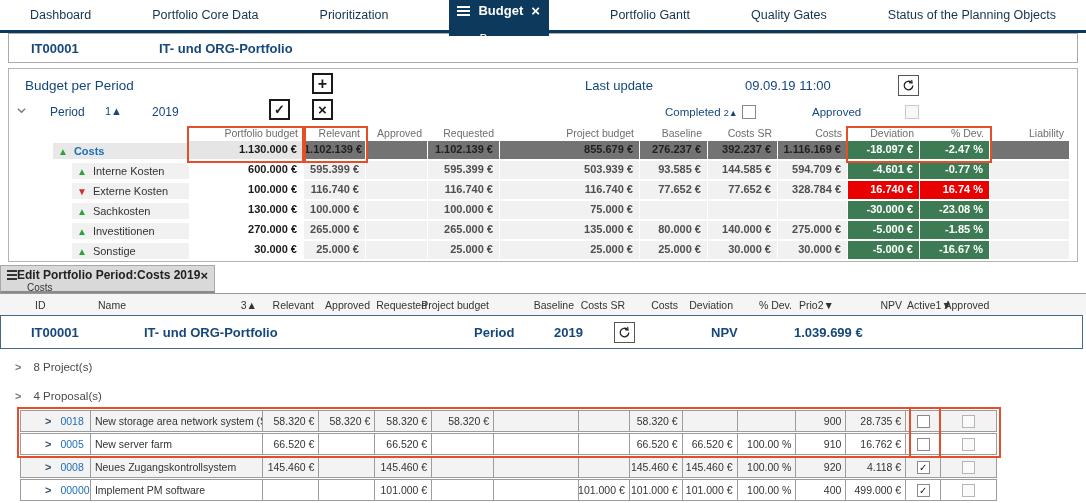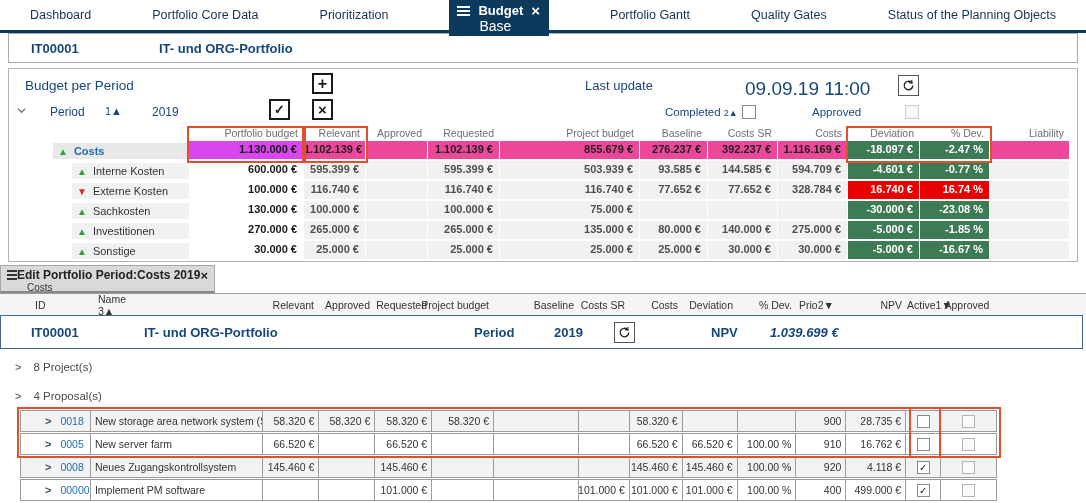--- a/index.html
+++ b/index.html
@@ -8,21 +8,21 @@
 
   
   .nav { position:relative; height:30px; display:flex; align-items:center;
          justify-content:space-between; padding:0 30px; background:#fff; }
   .nav::after { content:""; position:absolute; left:0; top:30px; width:1086px; height:3px; background:#0d3a5c; }
   .nav-tab { font-size:12.5px; color:#14344f; white-space:nowrap; cursor:default; }
   .tab-active { position:relative; z-index:2; align-self:flex-start; height:36px;
     background:#0d3a5c; color:#fff; padding:3px 9px 2px 8px; min-width:96px; }
   .tab-active .row1 { display:flex; align-items:center; gap:8px; }
   .tab-active .label { font-size:13px; font-weight:bold; }
-  .tab-active .row2 { font-size:14px; margin-left:22px; margin-top:0px; }
+  .tab-active .row2 { font-size:12px; margin-left:22px; margin-top:14px; }
   .hamb { display:inline-block; width:13px; }
   .hamb i { display:block; height:2px; margin:2px 0; background:#fff; }
   .hamb.dark i { background:#333; }
   .xclose { font-size:15px; font-weight:bold; line-height:12px; }
 
   
   .pf-head { margin:3px 8px 0 8px; height:30px; border:1px solid #aaa;
     display:flex; align-items:center; padding-left:22px; }
   .pf-head .pid { color:#16477c; font-weight:bold; font-size:13px; width:128px; }
   .pf-head .pname { color:#16477c; font-weight:bold; font-size:13px; }
@@ -31,21 +31,21 @@
   .bpanel { position:relative; margin:5px 8px 0 8px; height:194px; border:1px solid #b3b3b3; background:#fff; }
   .bp-title { position:absolute; left:16px; top:9px; color:#16477c; font-size:13.5px; }
   .btn-sq { position:absolute; width:21px; height:21px; border:2px solid #1a1a1a; background:#fff;
     display:flex; align-items:center; justify-content:center; font-weight:bold; color:#1a1a1a; }
   .btn-plus { left:303px; top:4px; font-size:16px; }
   .btn-check { left:260px; top:30px; font-size:13px; }
   .btn-x { left:303px; top:30px; font-size:15px; }
   .btn-refresh { position:absolute; width:21px; height:21px; border:1px solid #555; background:#fff;
     display:flex; align-items:center; justify-content:center; }
   .bp-lastupdate-lbl { position:absolute; left:576px; top:9px; color:#16477c; font-size:13px; }
-  .bp-lastupdate-val { position:absolute; left:736px; top:9px; color:#16477c; font-size:19px; }
+  .bp-lastupdate-val { position:absolute; left:736px; top:9px; color:#16477c; font-size:13px; }
   .bp-refresh { left:889px; top:6px; }
   .chev-down { position:absolute; left:8px; top:36px; color:#777; }
   .bp-period-lbl { position:absolute; left:41px; top:36px; color:#16477c; font-size:12px; }
   .bp-period-sort { position:absolute; left:96px; top:36px; color:#16477c; font-size:11px; }
   .bp-period-year { position:absolute; left:143px; top:36px; color:#16477c; font-size:12px; }
   .bp-completed { position:absolute; left:656px; top:37px; color:#16477c; font-size:11.5px; }
   .bp-approved { position:absolute; left:803px; top:37px; color:#16477c; font-size:11.5px; }
   .cb { display:inline-block; width:14px; height:14px; border:1px solid #888; background:#fff;
         text-align:center; line-height:13px; font-size:11px; color:#222; }
   .cb.disabled { border-color:#c9c9c9; background:#f7f7f7; }
@@ -56,23 +56,23 @@
   .bt { position:absolute; left:0; top:58px; width:1061px; }
   .bt-hrow, .bt-row { display:flex; }
   .bt-hrow { height:14px; }
   .bt-hrow .hc { font-size:10.5px; color:#6e6e6e; text-align:right; padding-right:6px; white-space:nowrap; }
   .bt-row { height:20px; }
   .bt-row .cell { border-bottom:2px solid #fff; border-right:1px solid #fff; padding:2px 6px 0 0;
     text-align:right; white-space:nowrap; overflow:hidden; background:#f1f1f1; color:#4f4f4f; font-weight:bold; }
   .bt-row .lab { background:#fff; border-bottom:2px solid #fff; padding-top:2px; display:flex; align-items:center; }
   .bt-row .lab .inner { display:flex; align-items:center; height:100%; flex:1; background:#f1f1f1; }
   .bt-row.lvl0 .lab .inner { background:#e8e8e8; }
-  .bt-row.lvl0 .cell { background:#ec4899; color:#1f1f1f; }
+  .bt-row.lvl0 .cell { background:#737373; color:#1f1f1f; }
   .bt-row .cell.pb { background:#fff; color:#1a1a1a; }
-  .bt-row.lvl0 .cell.pb { background:#d946ef; }
+  .bt-row.lvl0 .cell.pb { background:#e5e5e5; }
   .bt-row .cell.dev-good { background:#3c7b53; color:#fff; }
   .bt-row .cell.dev-bad  { background:#e90000; color:#fff; }
   .tri { font-size:10px; margin-right:6px; }
   .tri.up { color:#2ba33b; } .tri.down { color:#d32f2f; }
   .rowlabel { font-size:11px; color:#333; }
   .lvl0 .rowlabel { color:#1d6fb5; font-weight:bold; }
   .ann { position:absolute; border:2px solid #e34e2b; pointer-events:none; }
 
   
   .etab { margin-top:3px; width:215px; height:28px; background:#d9d9d9; border:1px solid #a8a8a8;
@@ -109,21 +109,21 @@
   .cbx.checked { background:#fff; }
   .cbx.dis { border-color:#b5b5b5; background:#fafafa; }
 
   
   .bc0{width:70px;} .bc1{width:172px; justify-content:space-between;} .bc2{width:57px;}
   .bc3{width:56px;} .bc4{width:57px;} .bc5{width:62px;} .bc6{width:85px;} .bc7{width:51px;}
   .bc8{width:53px;} .bc9{width:55px;} .bc10{width:59px;} .bc11{width:50px;} .bc12{width:60px;}
   .bc13{width:35px;} .bc14{width:55px;}
   
   .estrip .hc { display:inline-flex; }
-  .estrip .h0{width:70px; padding-left:15px;} .estrip .h1{width:172px; justify-content:space-between; padding-left:8px;flex-direction:column;}
+  .estrip .h0{width:70px; padding-left:15px;} .estrip .h1{width:172px; justify-content:space-between; padding-left:8px;}
   .estrip .h2{width:57px;justify-content:flex-end;} .estrip .h3{width:56px;justify-content:flex-end;}
   .estrip .h4{width:57px;justify-content:flex-end;} .estrip .h5{width:62px;justify-content:flex-end;}
   .estrip .h6{width:85px;justify-content:flex-end;} .estrip .h7{width:51px;justify-content:flex-end;}
   .estrip .h8{width:53px;justify-content:flex-end;} .estrip .h9{width:55px;justify-content:flex-end;}
   .estrip .h10{width:59px;justify-content:flex-end;} .estrip .h11{width:50px;justify-content:flex-start;padding-left:2px;}
   .estrip .h12{width:60px;justify-content:flex-end;} .estrip .h13{width:35px;justify-content:flex-start;}
   .estrip .h14{width:55px;justify-content:center;}
 
   
   .tc-lab{width:180px;} .tc1{width:115px;} .tc2{width:62px;} .tc3{width:62px;} .tc4{width:72px;}
@@ -398,21 +398,21 @@
   <span class="t" style="left:143px;">IT- und ORG-Portfolio</span>
   <span class="t" style="left:473px;">Period</span>
   <span class="t" style="left:553px;">2019</span>
   <div class="btn-refresh" style="position:absolute; left:613px; top:6px;">
     <svg width="13" height="13" viewBox="0 0 14 14">
       <path d="M11.6 7a4.6 4.6 0 1 1-1.4-3.3" fill="none" stroke="#222" stroke-width="1.4"></path>
       <path d="M10.4 1.0 L10.9 4.4 L7.5 3.9" fill="none" stroke="#222" stroke-width="1.2"></path>
     </svg>
   </div>
   <span class="t" style="left:710px;">NPV</span>
-  <span class="t" style="left:769px;font-style:italic;">1.039.699 €</span>
+  <span class="t" style="left:793px;">1.039.699 €</span>
 </div>
 
 <div class="egroup" style="margin-top:8px; height:19px;">
   <span class="gchev">&gt;</span>
   <span>8 Project(s)</span>
 </div>
 <div class="egroup" style="margin-top:10px; height:19px;">
   <span class="gchev">&gt;</span>
   <span>4 Proposal(s)</span>
 </div>

